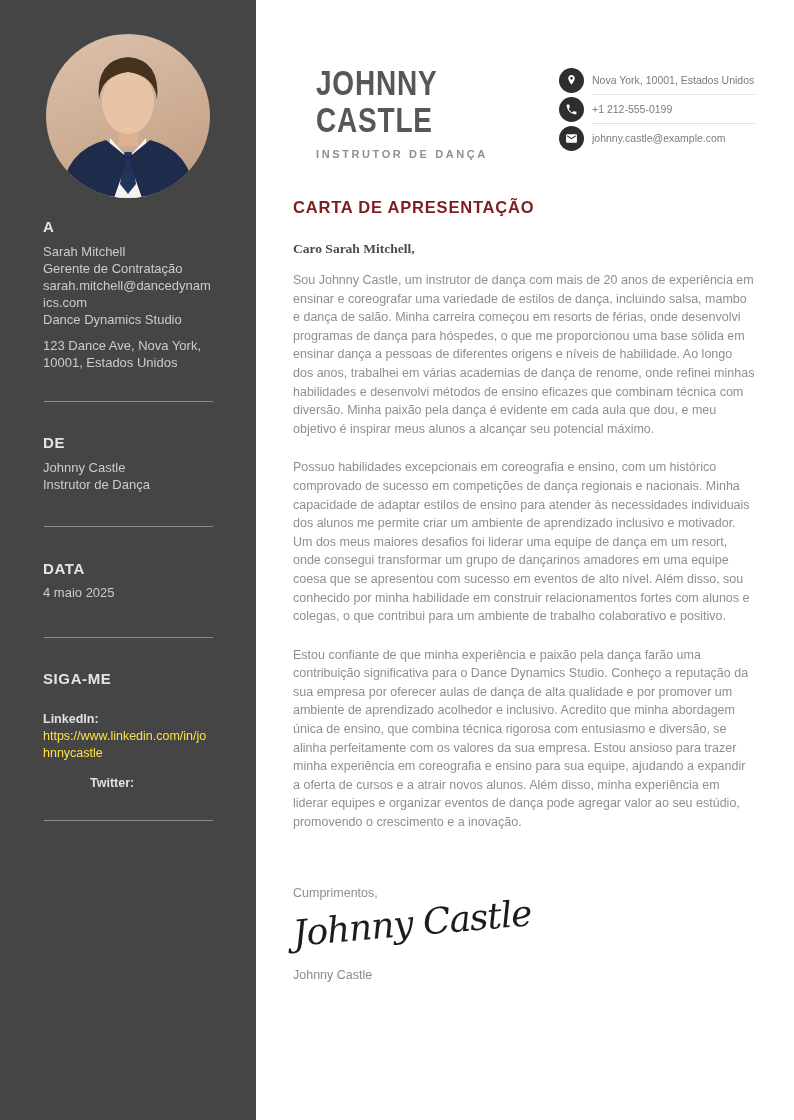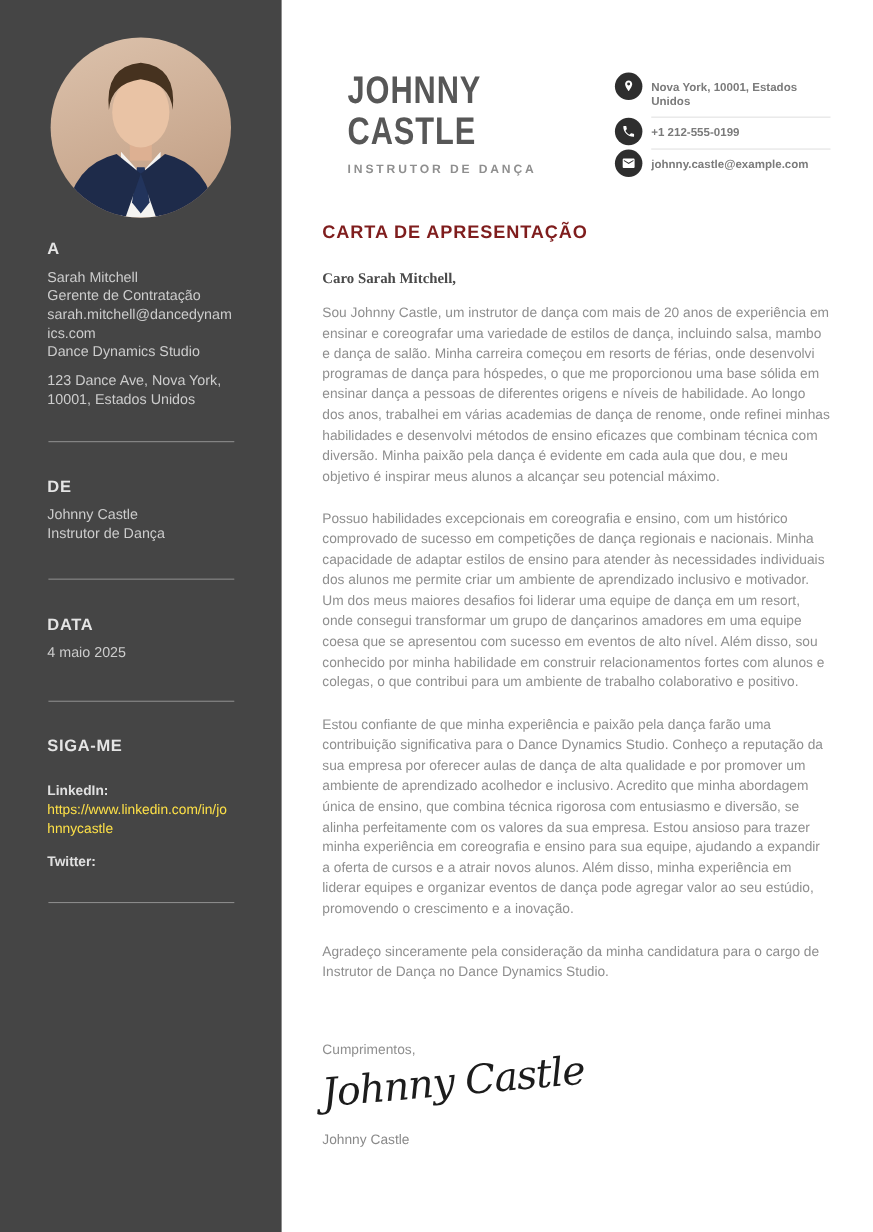--- a/index.html
+++ b/index.html
@@ -32,38 +32,38 @@
   .side-divider {
     width: 169px; margin-left: 44px; height: 0;
     border: 0; border-top: 1px solid #8a8a8a;
   }
   .side-label { font-size: 12.5px; font-weight: bold; color: #e0e0e0; line-height: 17px; }
   .side-url { font-size: 12.5px; line-height: 17px; color: #fde047; text-decoration: none; display: block; }
 
   .mt-20 { margin-top: 20px; } .mt-8 { margin-top: 8px; } .mt-9 { margin-top: 9px; }
   .mt-30 { margin-top: 30px; } .mt-32 { margin-top: 32px; } .mt-33 { margin-top: 33px; }
   .mt-7 { margin-top: 7px; } .mt-36 { margin-top: 36px; } .mt-24 { margin-top: 24px; }
-  .mt-13 { margin-top: 13px; } .mt-28 { margin-top: 28px; }
+  .mt-13 { margin-top: 13px; margin-left: 47px; } .mt-28 { margin-top: 28px; }
 
   
   .main { flex: 1; padding: 64px 42px 0 37px; }
   .head { display: flex; align-items: flex-start; margin-left: 23px; }
   .name-block { flex: 1; }
   .big-name {
     font-size: 35px; font-weight: bold; color: #575757;
     line-height: 37px; letter-spacing: 1px;
     transform: scaleX(0.80); transform-origin: left top;
     white-space: nowrap;
   }
   .job-subtitle {
     margin-top: 10px; font-size: 11px; letter-spacing: 2.6px;
     color: #8f8f8f; font-weight: bold;
   }
   .contact-block { width: 196px; margin-top: 2px; }
-  .contact-row { display: flex; align-items: flex-start; font-weight: bold; }
+  .contact-row { display: flex; align-items: center; }
   .contact-icon {
     width: 25px; height: 25px; border-radius: 50%;
     background: #2e2e2e; flex-shrink: 0;
     display: flex; align-items: center; justify-content: center;
   }
   .contact-icon svg { width: 13px; height: 13px; fill: #ffffff; }
   .contact-text {
     flex: 1; margin-left: 8px; padding: 8px 0;
     font-size: 10.5px; color: #7b7b7b;
   }
@@ -187,20 +187,19 @@
         </div>
       </div>
     </header>
 
     <section class="letter">
       <h1 class="letter-heading">CARTA DE APRESENTAÇÃO</h1>
       <div class="salutation">Caro Sarah Mitchell,</div>
       <p class="para">Sou Johnny Castle, um instrutor de dança com mais de 20 anos de experiência em ensinar e coreografar uma variedade de estilos de dança, incluindo salsa, mambo e dança de salão. Minha carreira começou em resorts de férias, onde desenvolvi programas de dança para hóspedes, o que me proporcionou uma base sólida em ensinar dança a pessoas de diferentes origens e níveis de habilidade. Ao longo dos anos, trabalhei em várias academias de dança de renome, onde refinei minhas habilidades e desenvolvi métodos de ensino eficazes que combinam técnica com diversão. Minha paixão pela dança é evidente em cada aula que dou, e meu objetivo é inspirar meus alunos a alcançar seu potencial máximo.</p>
       <p class="para">Possuo habilidades excepcionais em coreografia e ensino, com um histórico comprovado de sucesso em competições de dança regionais e nacionais. Minha capacidade de adaptar estilos de ensino para atender às necessidades individuais dos alunos me permite criar um ambiente de aprendizado inclusivo e motivador. Um dos meus maiores desafios foi liderar uma equipe de dança em um resort, onde consegui transformar um grupo de dançarinos amadores em uma equipe coesa que se apresentou com sucesso em eventos de alto nível. Além disso, sou conhecido por minha habilidade em construir relacionamentos fortes com alunos e colegas, o que contribui para um ambiente de trabalho colaborativo e positivo.</p>
       <p class="para">Estou confiante de que minha experiência e paixão pela dança farão uma contribuição significativa para o Dance Dynamics Studio. Conheço a reputação da sua empresa por oferecer aulas de dança de alta qualidade e por promover um ambiente de aprendizado acolhedor e inclusivo. Acredito que minha abordagem única de ensino, que combina técnica rigorosa com entusiasmo e diversão, se alinha perfeitamente com os valores da sua empresa. Estou ansioso para trazer minha experiência em coreografia e ensino para sua equipe, ajudando a expandir a oferta de cursos e a atrair novos alunos. Além disso, minha experiência em liderar equipes e organizar eventos de dança pode agregar valor ao seu estúdio, promovendo o crescimento e a inovação.</p>
-      <p class="para">Agradeço sinceramente pela consideração da minha candidatura para o cargo de Instrutor de Dança no Dance Dynamics Studio.</p>
       <div class="closing">Cumprimentos,</div>
       <div class="signature">Johnny Castle</div>
       <div class="printed-name">Johnny Castle</div>
     </section>
 
   </main>
 </div>
 
 </body></html>

